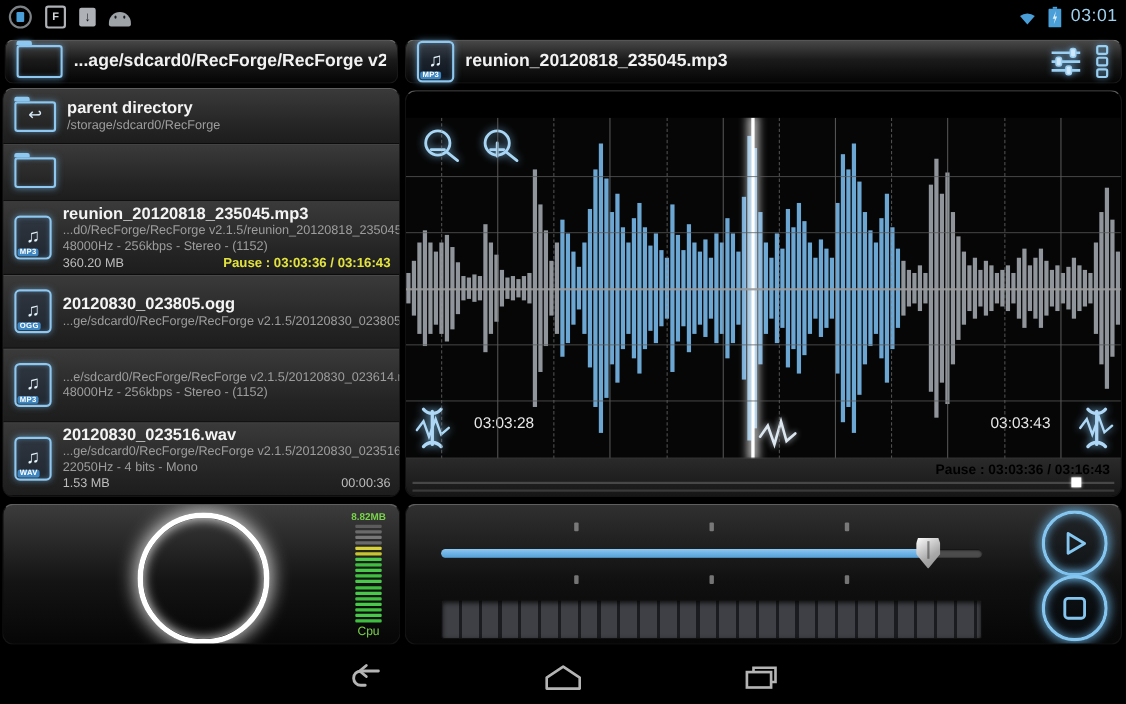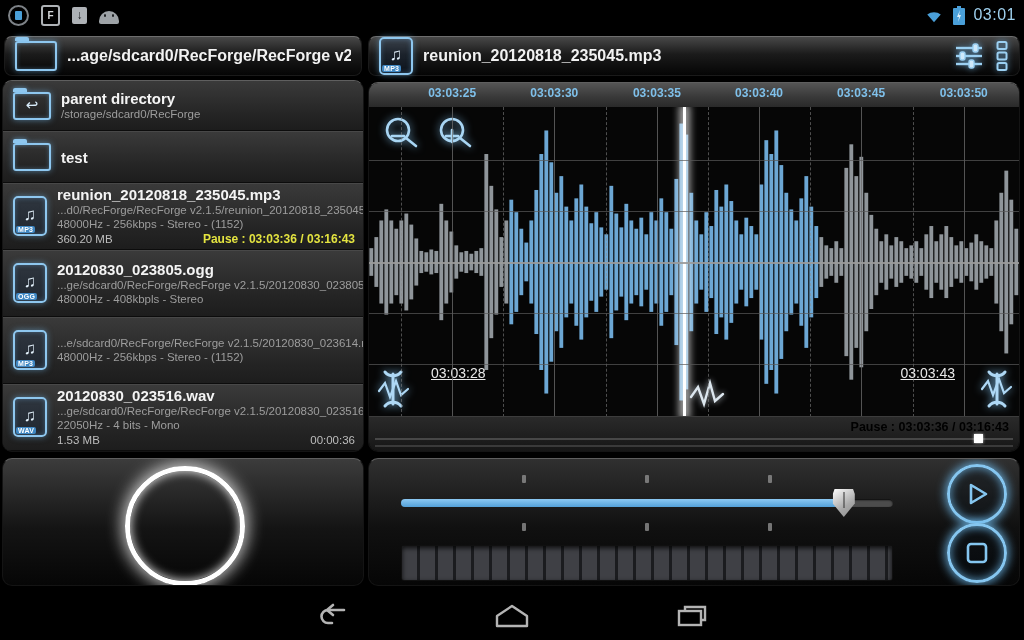--- a/index.html
+++ b/index.html
@@ -70,21 +70,21 @@
   .timeline span{position:absolute;top:3px;transform:translateX(-50%);color:#7fc0ea;font-size:12px;font-weight:bold;}
   .wave-area{position:absolute;left:0;top:24px;right:0;bottom:34px;background:#060606;overflow:hidden;}
   .hgrid{position:absolute;left:0;right:0;height:1px;background:#5a5a5a;opacity:.7;}
   .hgrid.center{height:2px;background:#9a9a9a;opacity:.9;}
   .vgrid{position:absolute;top:0;bottom:0;width:0;border-left:1px solid #6e6e6e;opacity:.75;}
   .vgrid.dash{border-left-style:dashed;border-left-color:#8a8a8a;opacity:.55;}
   #wave-svg{position:absolute;left:0;top:0;width:100%;height:100%;}
   .playhead{position:absolute;top:0;bottom:0;width:3px;background:#fff;box-shadow:0 0 9px 3px rgba(255,255,255,.8);}
   .zoom-ic{position:absolute;top:8px;filter:drop-shadow(0 0 4px rgba(130,195,240,.8));}
   .marker{position:absolute;bottom:6px;filter:drop-shadow(0 0 4px rgba(130,195,240,.9));}
-  .marker-lbl{position:absolute;bottom:36px;color:#e8e8e8;font-size:14px;text-decoration:underline;}
+  .marker-lbl{position:absolute;bottom:25px;color:#e8e8e8;font-size:14px;}
   .wave-status{position:absolute;left:0;right:0;bottom:0;height:34px;background:linear-gradient(#2a2a2a,#161616);border-top:1px solid #3c3c3c;}
   .pause-txt{position:absolute;right:10px;top:3px;font-size:12.5px;font-weight:bold;}
   .prog-line{position:absolute;left:6px;right:6px;top:21px;height:2px;background:#474747;}
   .prog-line2{position:absolute;left:6px;right:6px;bottom:4px;height:2px;background:#3a3a3a;}
   .prog-dot{position:absolute;top:17px;width:9px;height:9px;background:#fff;box-shadow:0 0 3px rgba(255,255,255,.8);}
 
   
   .slider-zone{position:absolute;left:32px;right:126px;top:16px;height:56px;}
   .tick{position:absolute;width:4px;height:8px;background:#8d8d8d;opacity:.8;transform:translateX(-50%);border-radius:1px;}
   .track{position:absolute;left:0;right:0;top:24px;height:8px;background:#4c4c4c;border-radius:4px;box-shadow:inset 0 1px 2px #000;}
@@ -171,21 +171,20 @@
           </span>
           <span class="txt">
             <span class="t1">parent directory</span>
               <span class="t2">/storage/sdcard0/RecForge</span>
           </span>
         </div>
         <div class="row" style="flex: 47 0 0px;">
           <span class="fold-icon">
               </span>
           <span class="txt">
-            <span class="t1">test</span>
           </span>
         </div>
         <div class="row" style="flex: 62 0 0px;">
           <span class="file-icon">
               <span class="note">♫</span>
             <span class="badge">MP3</span>
           </span>
           <span class="txt">
             <span class="t1">reunion_20120818_235045.mp3</span>
               <span class="t2">...d0/RecForge/RecForge v2.1.5/reunion_20120818_235045.mp3</span>
@@ -197,21 +196,20 @@
           </span>
         </div>
         <div class="row" style="flex: 62 0 0px;">
           <span class="file-icon">
               <span class="note">♫</span>
             <span class="badge">OGG</span>
           </span>
           <span class="txt">
             <span class="t1">20120830_023805.ogg</span>
               <span class="t2">...ge/sdcard0/RecForge/RecForge v2.1.5/20120830_023805.ogg</span>
-            <span class="t2">48000Hz - 408kbpls - Stereo</span>
           </span>
         </div>
         <div class="row" style="flex: 62 0 0px;">
           <span class="file-icon">
               <span class="note">♫</span>
             <span class="badge">MP3</span>
           </span>
           <span class="txt">
               <span class="t2">...e/sdcard0/RecForge/RecForge v2.1.5/20120830_023614.mp3</span>
             <span class="t2">48000Hz - 256kbps - Stereo - (1152)</span>
@@ -230,31 +228,47 @@
               <span class="size">1.53 MB</span>
               <span class="dur">00:00:36</span>
             </span>
           </span>
         </div>
       </div>
   </div>
 
   <div class="panel" style="left:2px;top:458px;width:362px;height:128px;background:linear-gradient(#3c3c3c,#141414 55%,#060606);">
     <div class="rec-ring"></div>
+    <div class="rec-meter">
+      <span class="lbl">8.82MB</span>
+      <div class="rec-bars" id="rec-bars">
+          <i style="background: rgb(92, 92, 92);"></i>
+          <i style="background: rgb(106, 106, 106);"></i>
+          <i style="background: rgb(119, 119, 119);"></i>
+          <i style="background: rgb(106, 106, 106);"></i>
+          <i style="background: rgb(214, 210, 56);"></i>
+          <i style="background: rgb(200, 196, 48);"></i>
+          <i style="background: rgb(73, 201, 73);"></i>
+          <i style="background: rgb(63, 191, 63);"></i>
+          <i style="background: rgb(73, 201, 73);"></i>
+          <i style="background: rgb(63, 191, 63);"></i>
+          <i style="background: rgb(73, 201, 73);"></i>
+          <i style="background: rgb(63, 191, 63);"></i>
+          <i style="background: rgb(73, 201, 73);"></i>
+          <i style="background: rgb(63, 191, 63);"></i>
+          <i style="background: rgb(73, 201, 73);"></i>
+          <i style="background: rgb(63, 191, 63);"></i>
+          <i style="background: rgb(73, 201, 73);"></i>
+          <i style="background: rgb(63, 191, 63);"></i>
+        </div>
+      <span class="cpu">Cpu</span>
+    </div>
   </div>
 
   <div class="panel" style="left:368px;top:82px;width:652px;height:370px;background:#000;">
-    <div class="timeline" id="timeline">
-        <span style="left: 12.8%;">03:03:25</span>
-        <span style="left: 28.5%;">03:03:30</span>
-        <span style="left: 44.3%;">03:03:35</span>
-        <span style="left: 60%;">03:03:40</span>
-        <span style="left: 75.7%;">03:03:45</span>
-        <span style="left: 91.5%;">03:03:50</span>
-      </div>
     <div class="wave-area" id="wave-area">
       <svg id="wave-svg" viewBox="0 0 1000 300" preserveAspectRatio="none">
           <rect x="0.60" y="136.6" width="5.89" height="26.8" fill="#9aa0a6" opacity="0.93"></rect>
           <rect x="8.29" y="125.9" width="5.89" height="48.2" fill="#9aa0a6" opacity="0.93"></rect>
           <rect x="15.98" y="109.8" width="5.89" height="80.4" fill="#9aa0a6" opacity="0.93"></rect>
           <rect x="23.68" y="99.1" width="5.89" height="101.8" fill="#9aa0a6" opacity="0.93"></rect>
           <rect x="31.37" y="109.8" width="5.89" height="80.4" fill="#9aa0a6" opacity="0.93"></rect>
           <rect x="39.06" y="117.8" width="5.89" height="64.3" fill="#9aa0a6" opacity="0.93"></rect>
           <rect x="46.75" y="109.8" width="5.89" height="80.4" fill="#9aa0a6" opacity="0.93"></rect>
           <rect x="54.45" y="103.1" width="5.89" height="93.8" fill="#9aa0a6" opacity="0.93"></rect>

